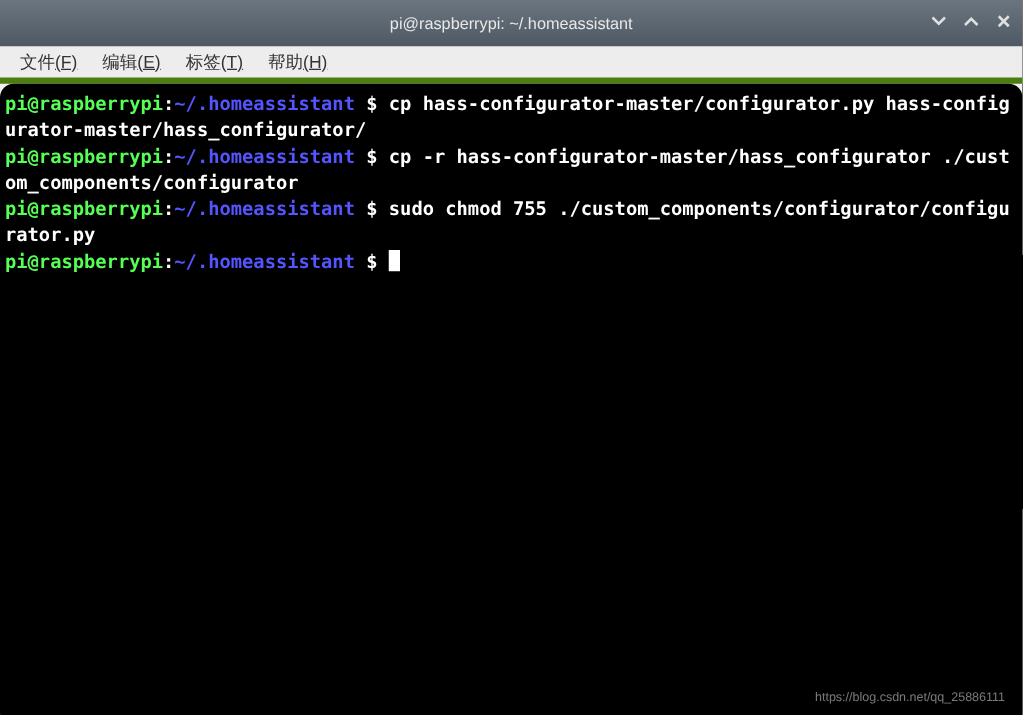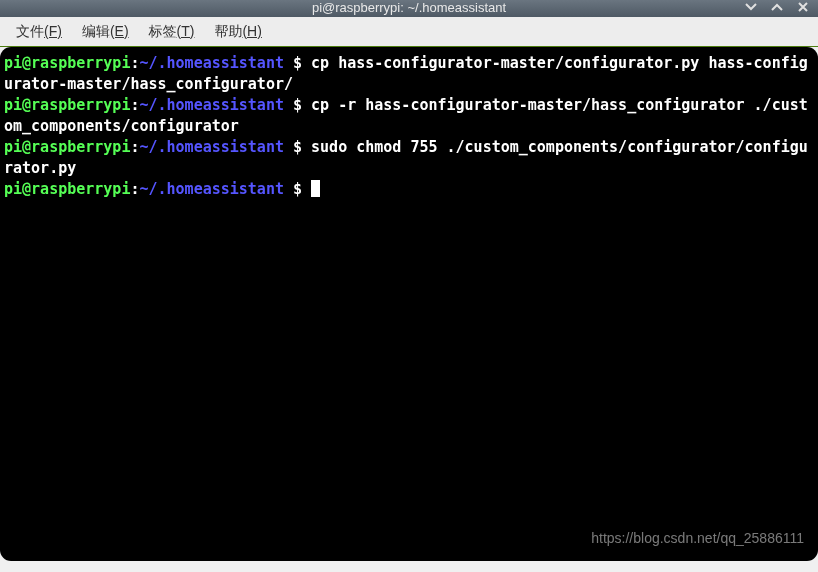--- a/index.html
+++ b/index.html
@@ -9,24 +9,24 @@
     }
     body {
       width: 818px;
       height: 572px;
       background: #f0f0f0;
       font-family: sans-serif;
       overflow: hidden;
       position: relative;
     }
     .titlebar {
-      height: 17px;
+      height: 37px;
       background: linear-gradient(to bottom, #6a7580, #4e5964);
       display: flex;
-      align-items: flex-start;
+      align-items: center;
       padding: 0 8px;
       color: #e0e0e0;
       font-size: 13px;
       position: relative;
     }
     .titlebar-spacer {
       flex: 1;
     }
     .titlebar-title {
       position: absolute;
@@ -40,21 +40,21 @@
       align-items: center;
     }
     .titlebar-controls svg {
       width: 14px;
       height: 14px;
       cursor: pointer;
     }
     .menubar {
       height: 30px;
       background: #ededed;
-      border-bottom: 1px solid #4d7c0f;
+      border-bottom: 5px solid #4d7c0f;
       display: flex;
       align-items: center;
       padding: 0 6px;
       font-size: 14px;
       color: #333;
     }
     .menu-item {
       padding: 4px 10px;
       cursor: pointer;
     }
@@ -86,21 +86,21 @@
       height: 17px;
       background: #fff;
       vertical-align: text-bottom;
       margin-bottom: 1px;
     }
     .watermark {
       position: absolute;
       bottom: 12px;
       right: 14px;
       color: rgba(220,220,220,0.55);
-      font-size: 14px;
+      font-size: 10px;
       font-family: sans-serif;
       font-weight: normal;
     }
   </style>
 </head>
 <body>
 
 <div class="titlebar">
   <div class="titlebar-spacer"></div>
   <div class="titlebar-title">pi@raspberrypi: ~/.homeassistant</div>

